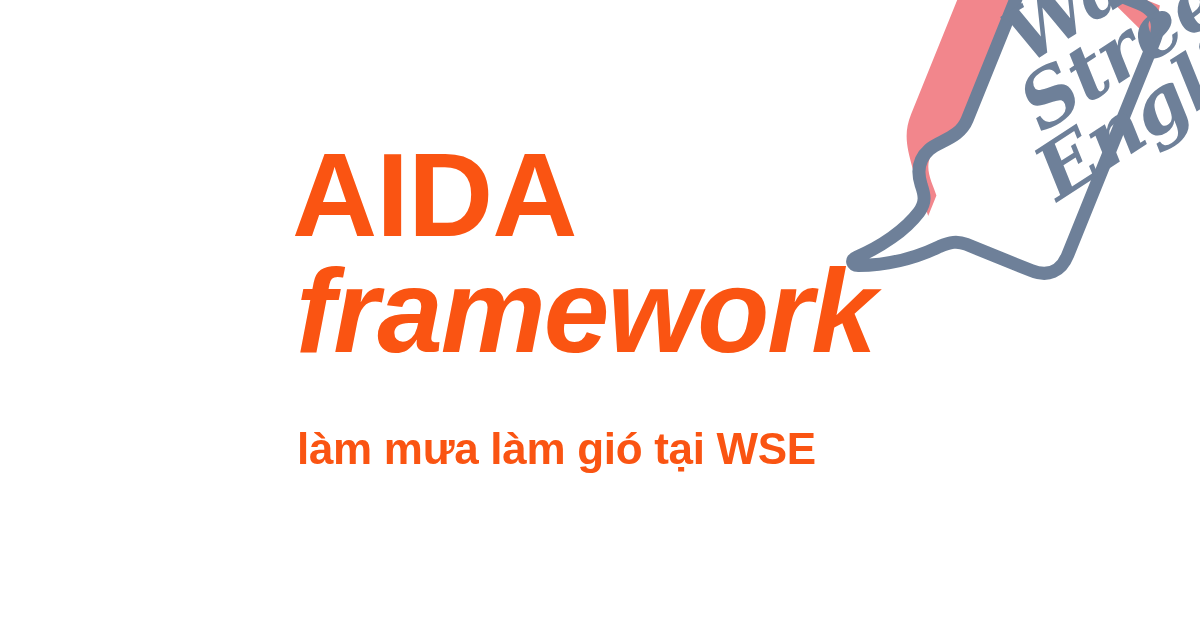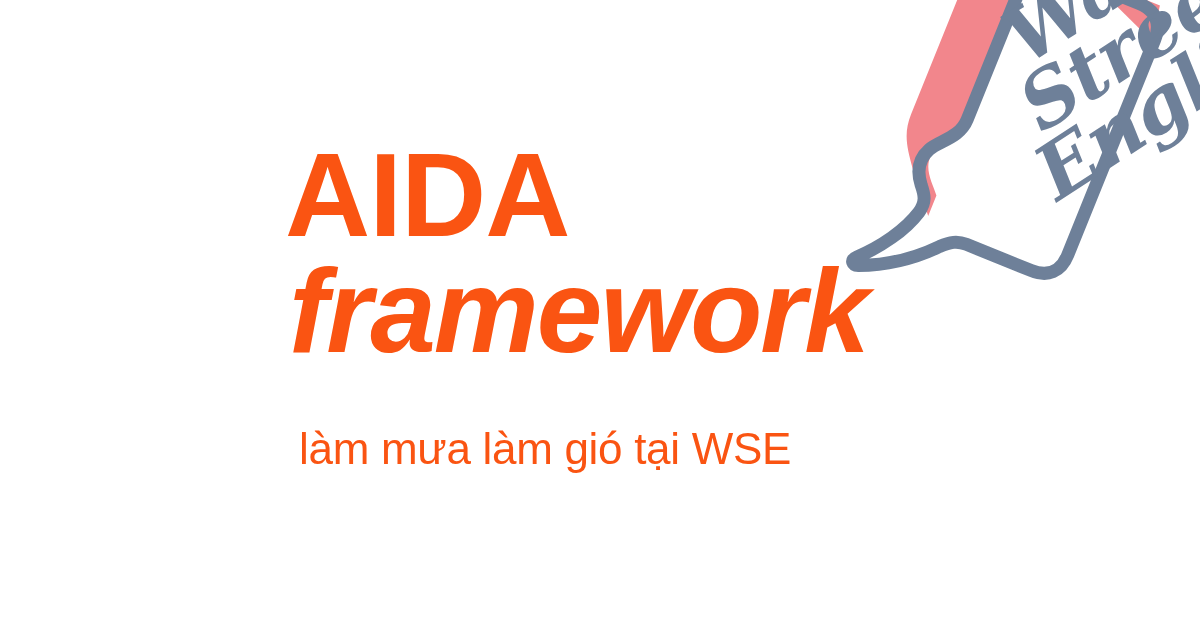--- a/index.html
+++ b/index.html
@@ -15,21 +15,21 @@
     position: relative;
     width: 1200px;
     height: 630px;
     background: #ffffff;
     overflow: hidden;
   }
 
   
   .headline-block {
     position: absolute;
-    left: 285px;
+    left: 292px;
     top: 138px;
     width: 640px;
   }
   .title-line-1 {
     font-family: "Liberation Sans", sans-serif;
     font-weight: bold;
     font-style: normal;
     font-size: 118px;
     line-height: 0.97;
     letter-spacing: -1px;
@@ -44,27 +44,27 @@
     font-size: 118px;
     line-height: 0.97;
     letter-spacing: -2px;
     color: #FA5412;
     white-space: nowrap;
     margin: 4px;
     margin-top: 2px;
   }
   .subtitle {
     font-family: "Liberation Sans", sans-serif;
-    font-weight: normal;
+    font-weight: bold;
     font-size: 44px;
     line-height: 1.1;
     letter-spacing: -0.3px;
     color: #FA5412;
     white-space: nowrap;
-    margin: 14px;
+    margin: 5px;
     margin-top: 56px;
   }
 
   
   .logo {
     position: absolute;
     left: 812px;
     top: -58px;
     width: 400px;
     height: 420px;

